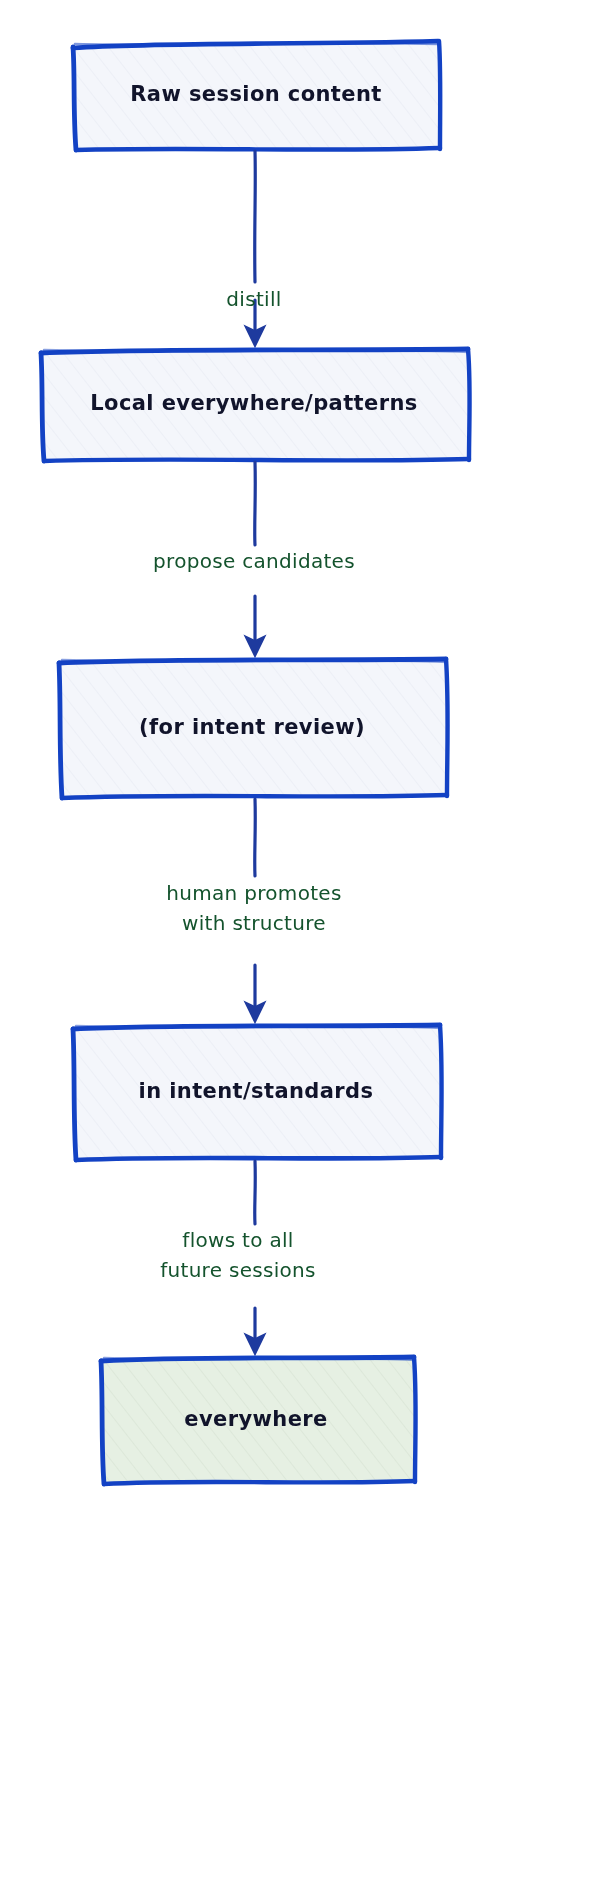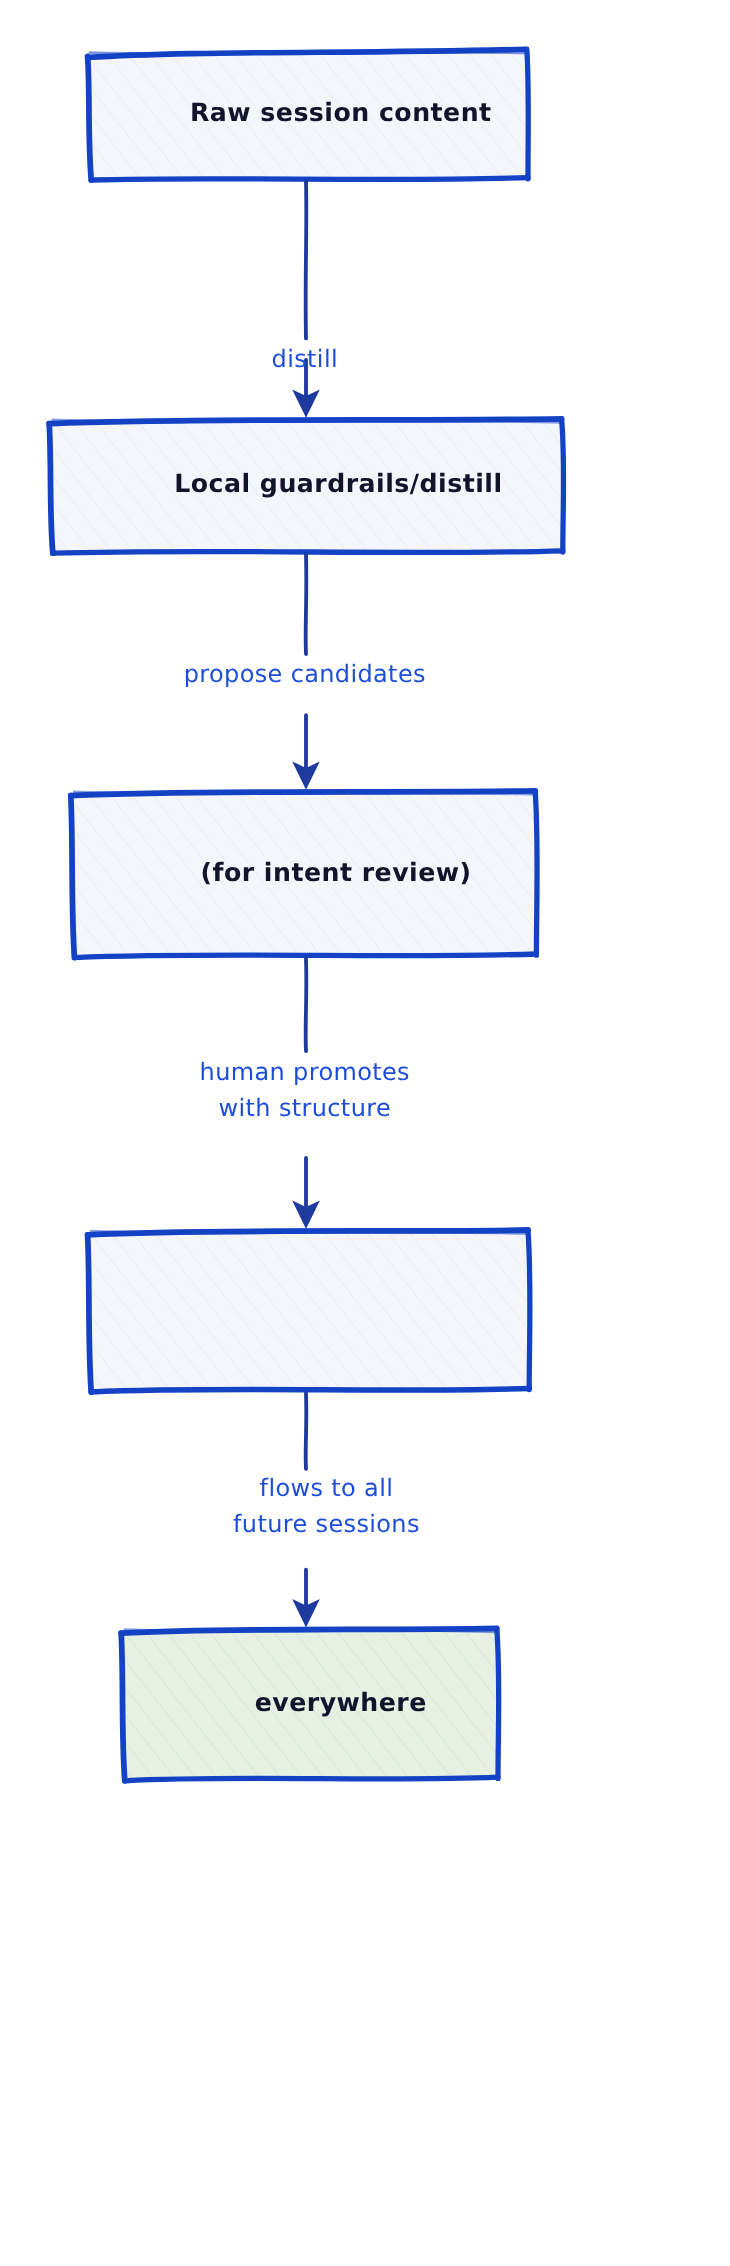--- a/index.html
+++ b/index.html
@@ -35,31 +35,30 @@
     align-items: center;
     justify-content: center;
     text-align: center;
     color: #11142b;
     font-family: "DejaVu Sans", sans-serif;
     font-weight: 700;
     font-size: 21px;
     line-height: 1.38;
     letter-spacing: 0.4px;
     pointer-events: none;
-    padding-left: 28px;
   }
   .node-label span { display: block; white-space: nowrap; }
   .edge-label {
     position: absolute;
     display: flex;
     flex-direction: column;
     align-items: center;
     justify-content: center;
     text-align: center;
-    color: #1d4ed8;
+    color: #14532d;
     font-family: "DejaVu Sans", sans-serif;
     font-weight: 400;
     font-size: 20px;
     line-height: 1.5;
     letter-spacing: 0.3px;
     pointer-events: none;
   }
   .edge-label span { display: block; white-space: nowrap; }
 </style>
 </head>
@@ -149,45 +148,46 @@
       <path d="M 415 1481 C 320 1485, 195 1479, 104 1484" fill="none" stroke="#1342c4" stroke-width="4.4" stroke-linecap="round"></path>
       <path d="M 104 1484 C 101 1445, 103 1400, 101 1361" fill="none" stroke="#1342c4" stroke-width="4.8" stroke-linecap="round"></path>
     </g>
   </svg>
 
   <div class="node-label" style="left:72px; top:38px; width:368px; height:112px;">
     <span>Raw session content</span>
   </div>
 
   <div class="node-label" style="left:38px; top:346px; width:432px; height:114px;">
-    <span>Local guardrails/distill</span>
+    <span>Local everywhere/patterns</span>
   </div>
 
   <div class="node-label" style="left:56px; top:656px; width:392px; height:142px;">
     <span>(for intent review)</span>
   </div>
 
   <div class="node-label" style="left:70px; top:1022px; width:372px; height:138px;">
+    <span>in intent/standards</span>
   </div>
 
   <div class="node-label" style="left:98px; top:1354px; width:316px; height:130px;">
     <span>everywhere</span>
   </div>
 
   <div class="edge-label" style="left:104px; top:282px; width:300px; height:34px;">
     <span>distill</span>
   </div>
 
   <div class="edge-label" style="left:54px; top:875px; width:400px; height:66px;">
     <span>human promotes</span>
     <span>with structure</span>
   </div>
 
   <div class="edge-label" style="left:54px; top:544px; width:400px; height:34px;">
     <span>propose candidates</span>
   </div>
 
-  <div class="edge-label" style="left:72px; top:1222px; width:400px; height:66px;">
+  <div class="edge-label" style="left:38px; top:1222px; width:400px; height:66px;">
     <span>flows to all</span>
     <span>future sessions</span>
   </div>
 
 </div>
 
 </body></html>

